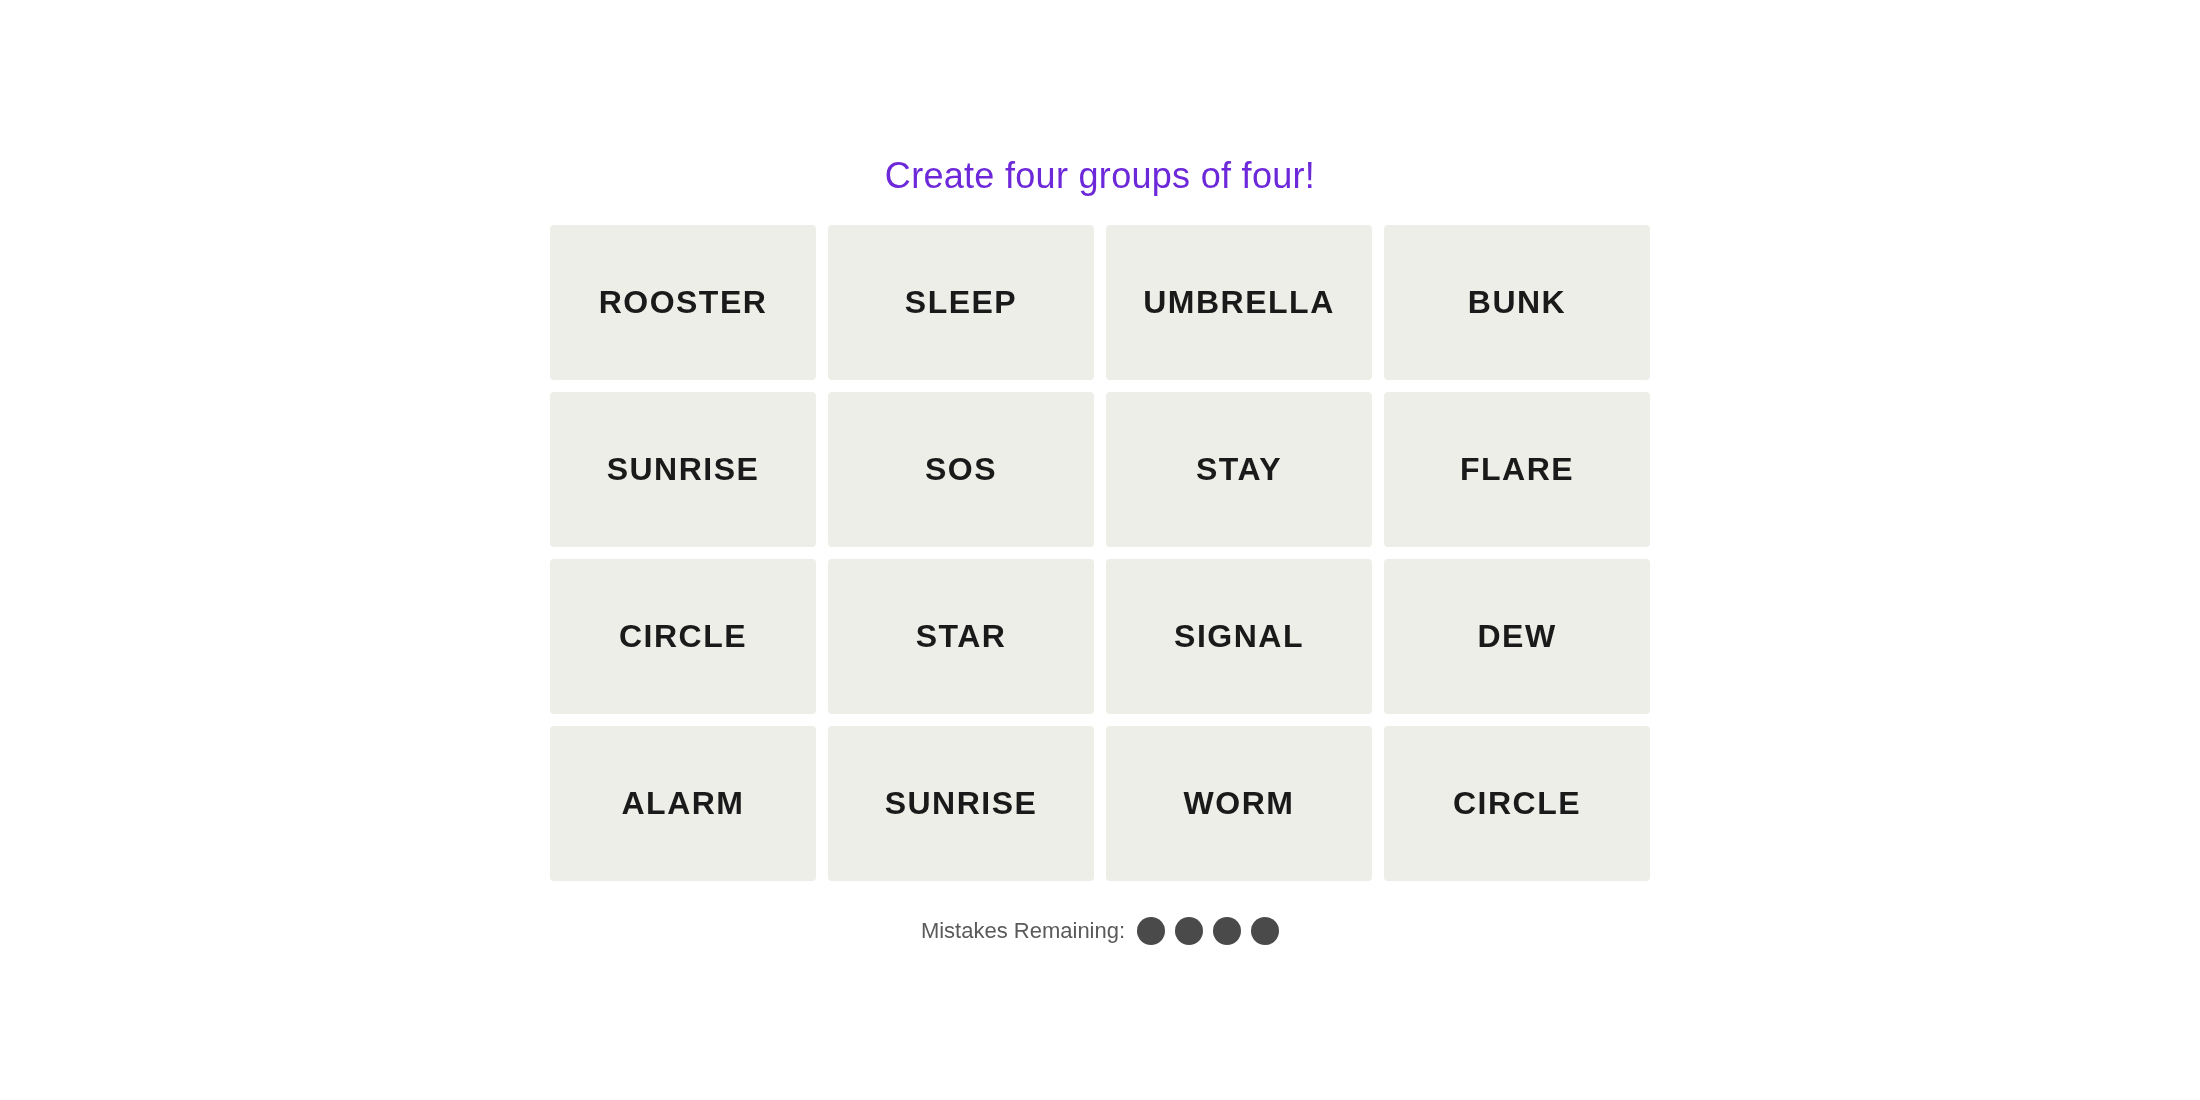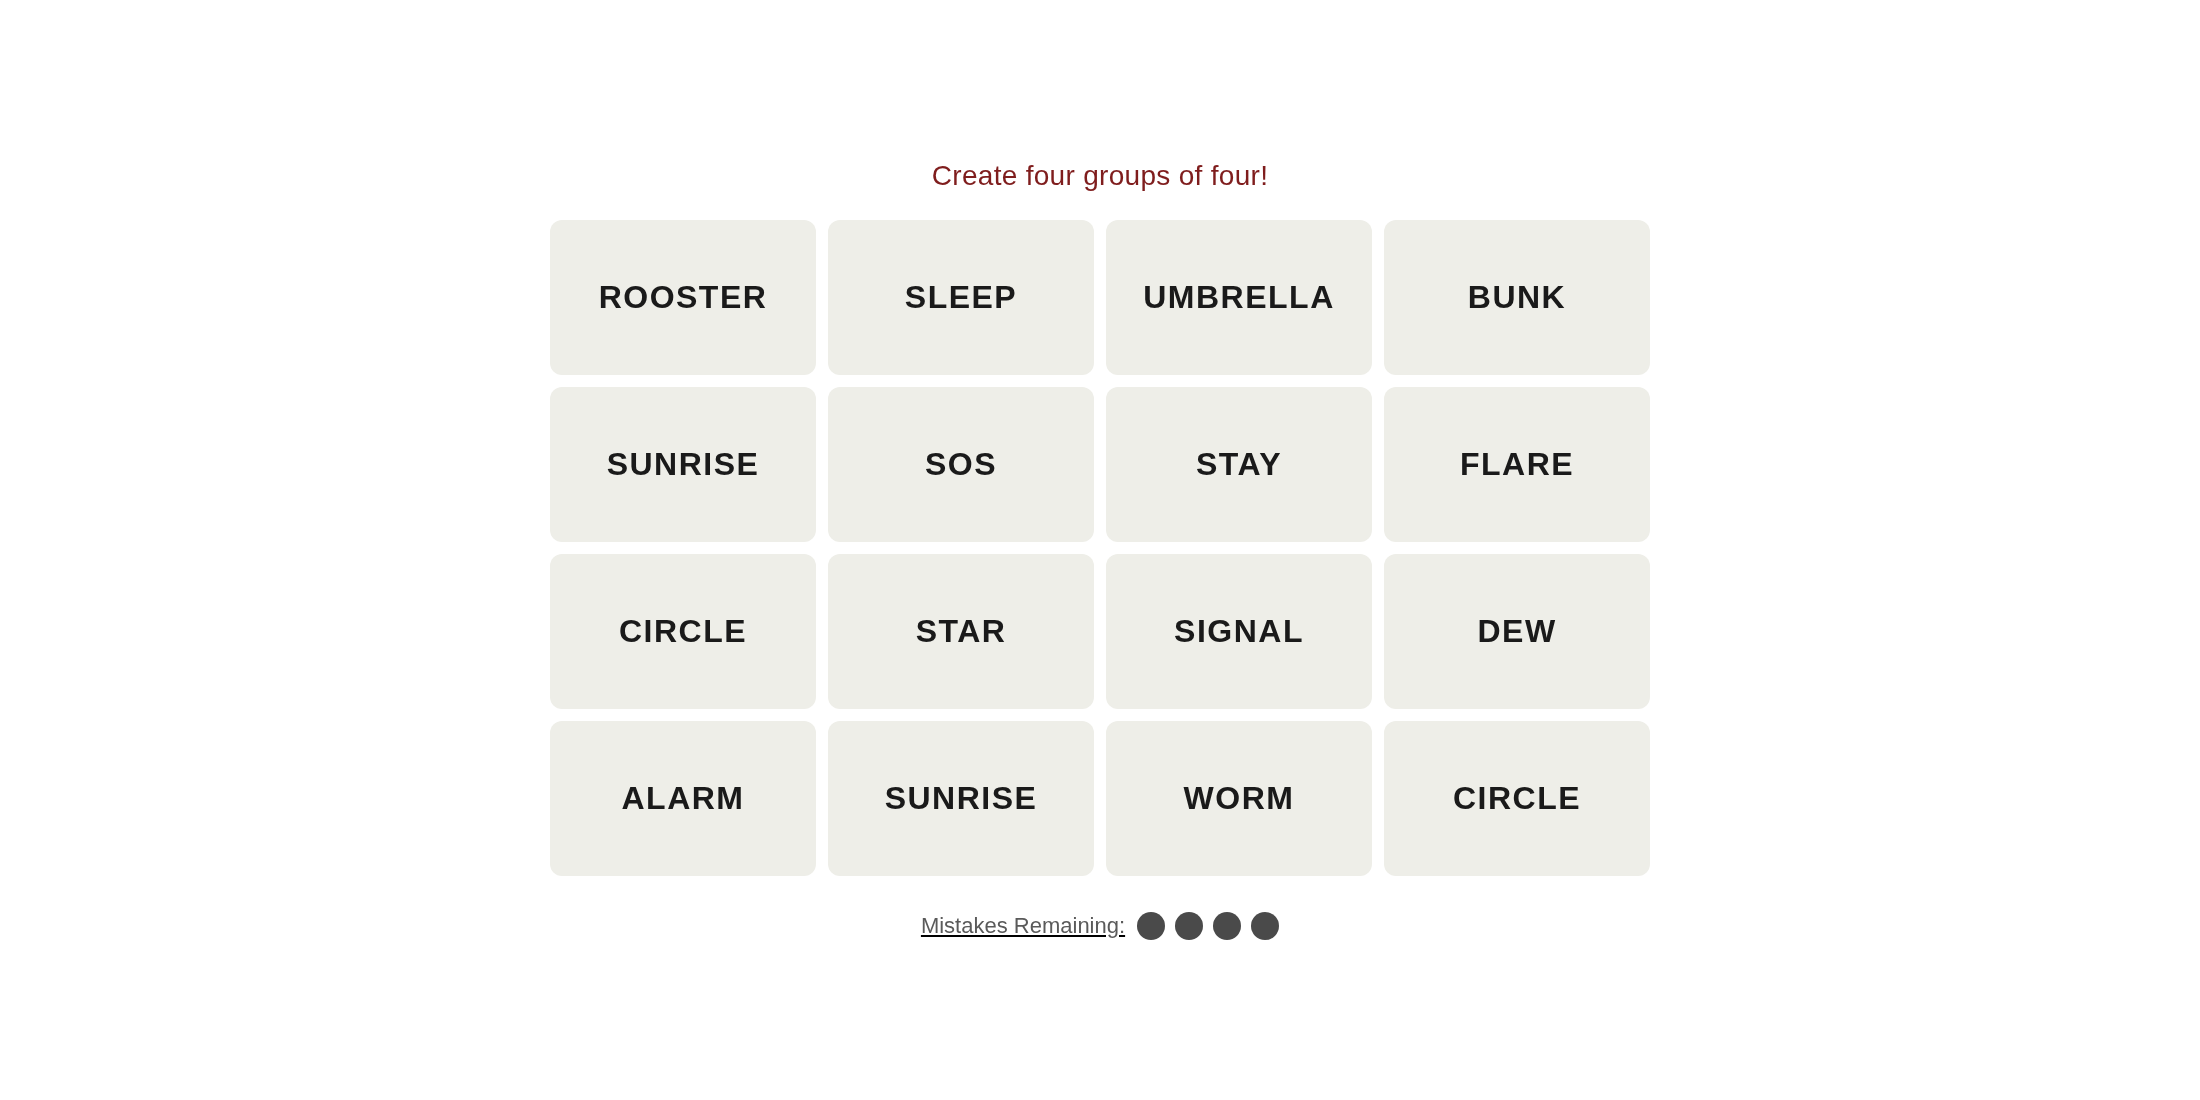--- a/index.html
+++ b/index.html
@@ -21,36 +21,36 @@
 
     .game-container {
       display: flex;
       flex-direction: column;
       align-items: center;
       gap: 28px;
       width: 1100px;
     }
 
     .subtitle {
-      font-size: 28px;
-      color: #7f1d1d;
+      font-size: 36px;
+      color: #6d28d9;
       font-weight: 400;
       letter-spacing: 0.3px;
     }
 
     .grid {
       display: grid;
       grid-template-columns: repeat(4, 1fr);
       gap: 12px;
       width: 100%;
     }
 
     .word-card {
       background-color: #eeeee8;
-      border-radius: 12px;
+      border-radius: 4px;
       display: flex;
       align-items: center;
       justify-content: center;
       height: 155px;
       cursor: pointer;
       transition: background-color 0.15s ease;
       user-select: none;
     }
 
     .word-label {
@@ -59,21 +59,20 @@
       color: #1a1a1a;
       letter-spacing: 1.5px;
       text-align: center;
     }
 
     .mistakes-row {
       display: flex;
       align-items: center;
       gap: 12px;
       margin-top: 8px;
-      text-decoration: underline;
     }
 
     .mistakes-text {
       font-size: 22px;
       color: #5a5a5a;
       font-weight: 400;
     }
 
     .mistakes-dots {
       display: flex;

